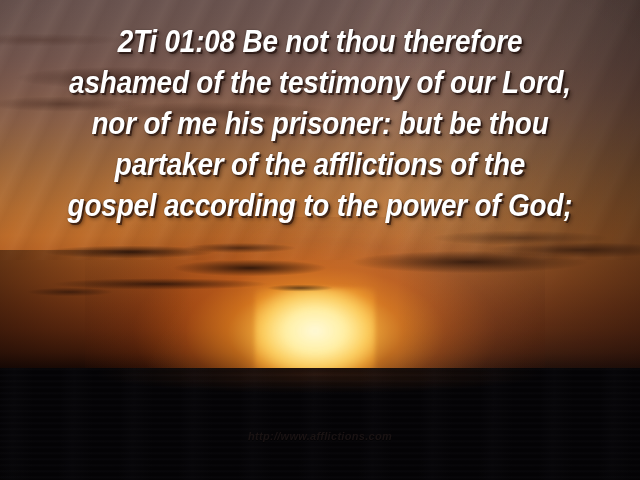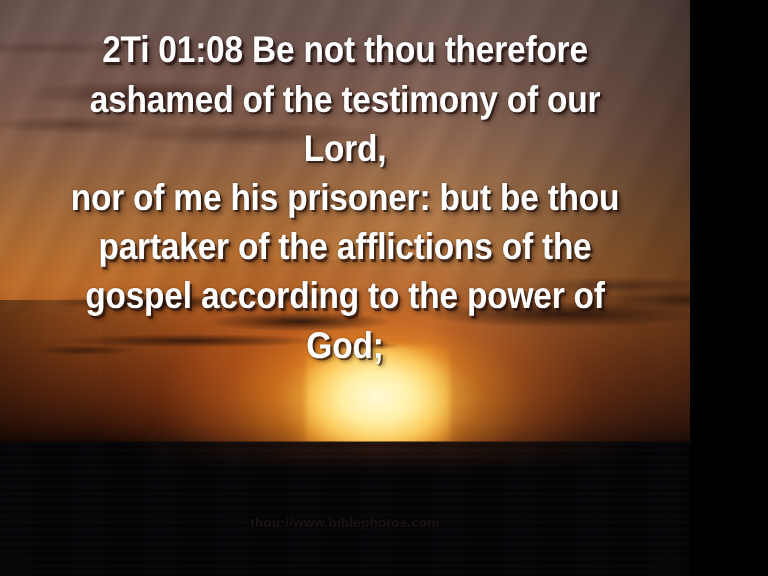--- a/index.html
+++ b/index.html
@@ -2,24 +2,25 @@
 <html><head>
 <meta charset="utf-8">
 <style>
   html, body {
     margin: 0;
     padding: 0;
     background: #000;
   }
   #scene {
     position: relative;
-    width: 575px;
+    width: 640px;
     height: 480px;
     overflow: hidden;
     font-family: "Liberation Sans", sans-serif;
+    font-style: italic;
   }
 
   
 
   .layer { position: absolute; inset: 0; }
 
   
   #sky-base {
     background: linear-gradient(
       to bottom,
@@ -238,15 +239,15 @@
   </div>
 
   <div class="layer" id="vignette"></div>
 
   <div id="verse">2Ti 01:08 Be not thou therefore
 ashamed of the testimony of our Lord,
 nor of me his prisoner: but be thou
 partaker of the afflictions of the
 gospel according to the power of God;</div>
 
-  <div id="watermark">thou://www.biblephotos.com</div>
+  <div id="watermark">http://www.afflictions.com</div>
 
 </div>
 
 </body></html>

